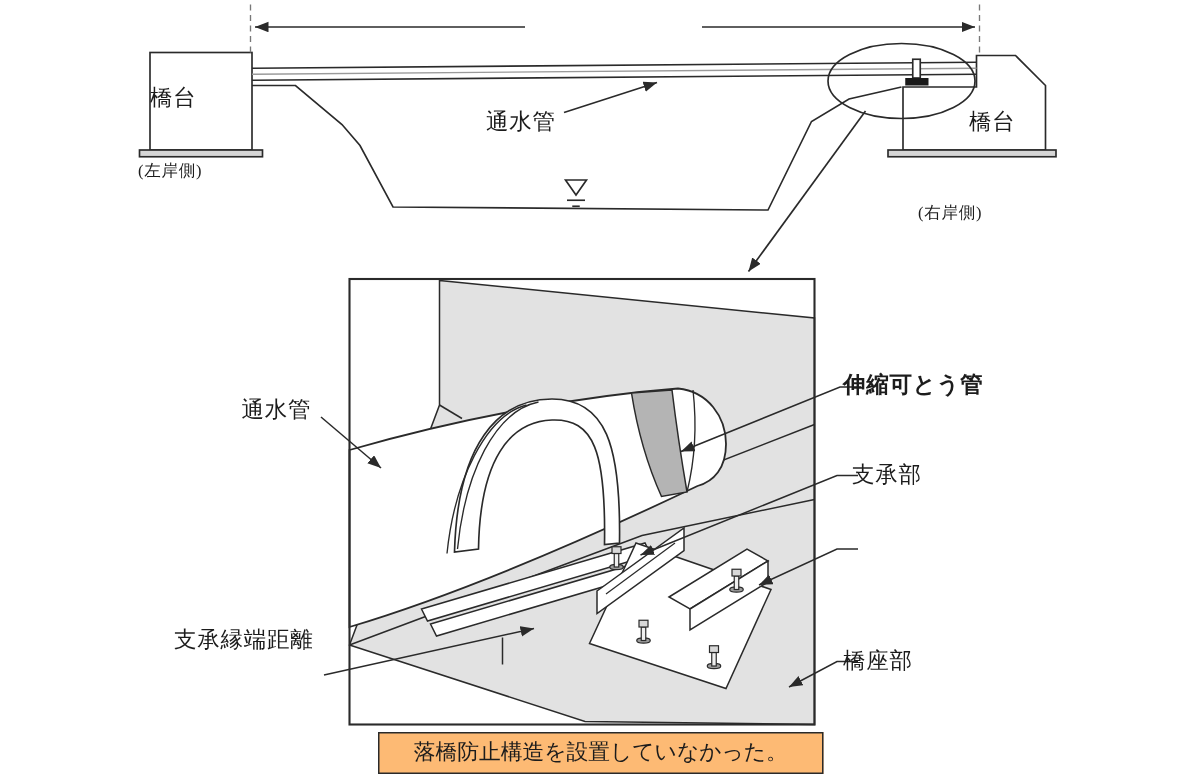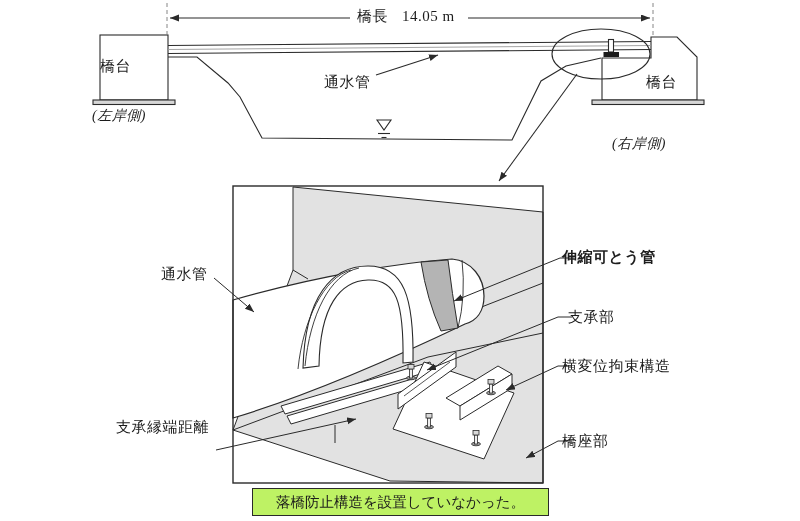--- a/index.html
+++ b/index.html
@@ -2,25 +2,25 @@
 <html><head>
 <meta charset="utf-8">
 <style>
   html,body{margin:0;padding:0;background:#fff;}
   #stage{position:relative;width:800px;height:521px;background:#fff;overflow:hidden;
          font-family:"Liberation Serif","DejaVu Serif",serif;color:#1c1c1c;}
   #art{position:absolute;left:0;top:0;}
   .lbl{position:absolute;white-space:nowrap;font-size:15px;line-height:1.15;
        letter-spacing:0.5px;color:#1c1c1c;}
   .ctr{}
-  .sm{font-size:14px;font-style:italic;}
+  .sm{font-size:11px;}
   .dimwrap{display:flex;gap:14px;align-items:baseline;}
   #caption-box{position:absolute;left:252px;top:488px;width:295px;height:26px;
        border:1px solid #2a2a2a;text-align:center;line-height:26px;font-size:14.5px;
-       background:#bef264;}
+       background:#fdba74;}
 </style>
 </head>
 <body>
 
 <div id="stage">
 
   <svg id="art" width="800" height="521" viewBox="0 0 800 521">
     <defs>
       <marker id="ah" markerUnits="userSpaceOnUse" markerWidth="11" markerHeight="9" refX="9" refY="3.5" orient="auto">
         <path d="M0,0 L9,3.5 L0,7 Z" fill="#2a2a2a"></path>
@@ -114,34 +114,29 @@
 
       <line x1="214" y1="278" x2="254" y2="312" marker-end="url(#ah)"></line>
       <polyline points="574,258 560,258 454,301" marker-end="url(#ah)"></polyline>
       <polyline points="572,317 558,317 427,370" marker-end="url(#ah)"></polyline>
       <polyline points="572,366 558,366 506,390" marker-end="url(#ah)"></polyline>
       <polyline points="572,441 558,441 526,458" marker-end="url(#ah)"></polyline>
       <line x1="216" y1="450" x2="356" y2="419" marker-end="url(#ah)"></line>
     </g>
   </svg>
 
-  <div class="lbl dimwrap" style="left:357px;top:8px;">
-    <span>橋長</span>
-    <span>14.05 m</span>
-  </div>
   <div class="lbl ctr" style="left:100px;top:58px;width:68px;">橋台</div>
   <div class="lbl ctr sm" style="left:92px;top:108px;width:84px;">(左岸側)</div>
   <div class="lbl ctr" style="left:646px;top:74px;width:44px;">橋台</div>
   <div class="lbl ctr sm" style="left:612px;top:108px;width:84px;margin-top:28px;">(右岸側)</div>
   <div class="lbl" style="left:324px;top:74px;">通水管</div>
 
   <div class="lbl" style="left:161px;top:266px;">通水管</div>
   <div class="lbl" style="left:562px;top:249px;font-weight:bold;">伸縮可とう管</div>
   <div class="lbl" style="left:534px;top:309px;margin-left:34px;">支承部</div>
-  <div class="lbl" style="left:562px;top:358px;">横変位拘束構造</div>
   <div class="lbl" style="left:562px;top:433px;text-align:center;">橋座部</div>
   <div class="lbl" style="left:116px;top:419px;">支承縁端距離</div>
 
   <div id="caption-box">
     <span>落橋防止構造を設置していなかった。</span>
   </div>
 
 </div>
 
 </body></html>

